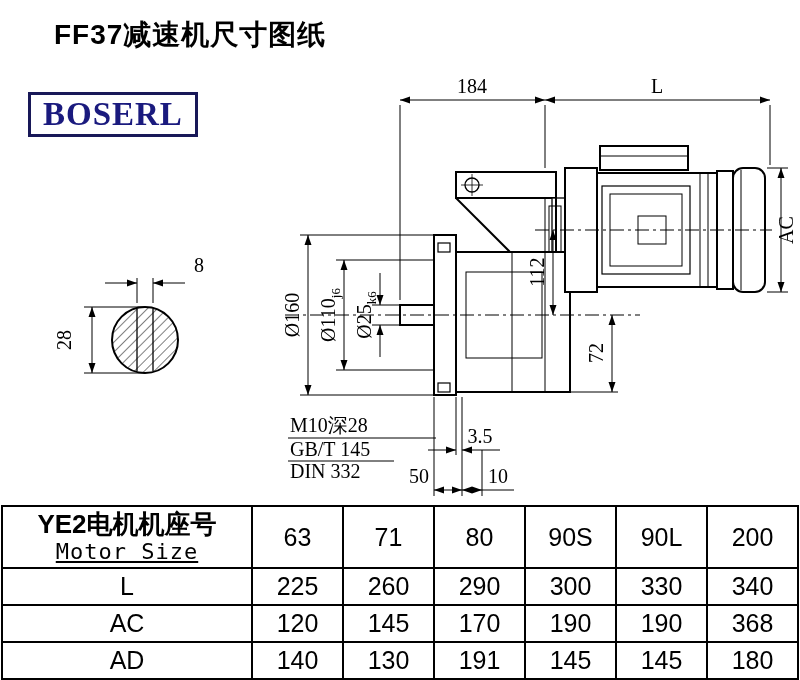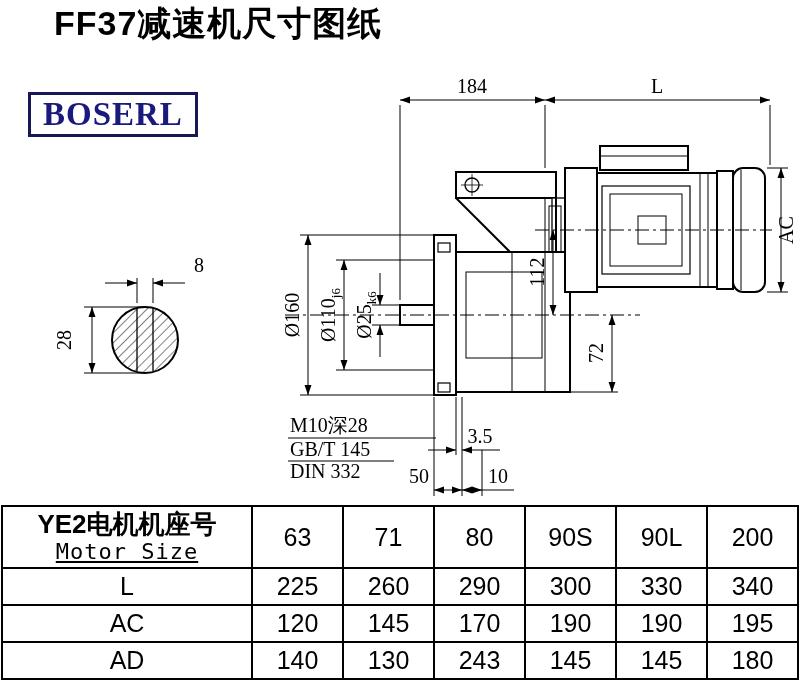--- a/index.html
+++ b/index.html
@@ -1,18 +1,18 @@
 <!DOCTYPE html>
 <html><head>
 <meta charset="utf-8">
 <style>
   *{margin:0;padding:0;box-sizing:border-box;}
   html,body{width:800px;height:680px;}
   body{background:#fff;position:relative;overflow:hidden;font-family:"Liberation Sans",sans-serif;color:#000;}
-  .page-title{position:absolute;left:54px;top:1px;font-size:34px;font-weight:bold;letter-spacing:1px;}
+  .page-title{position:absolute;left:54px;top:16px;font-size:28px;font-weight:bold;letter-spacing:1px;}
   .logo-box{position:absolute;left:28px;top:92px;border:3px solid #181858;padding:1px 12px;background:#fff;}
   .logo-text{font-family:"Liberation Serif",serif;font-weight:bold;font-size:33px;color:#1a1a7e;letter-spacing:1px;}
   svg.drawing{position:absolute;left:0;top:0;}
   svg text{font-family:"Liberation Serif",serif;font-size:20px;fill:#000;}
   svg .sub{font-size:13px;}
   .dims-table{position:absolute;left:1px;top:505px;width:798px;border-collapse:collapse;table-layout:fixed;background:#fff;}
   .dims-table td{border:2px solid #000;text-align:center;vertical-align:middle;font-size:25px;padding:0;}
   .dims-table tr{height:37px;}
   .dims-table tr.hdr{height:62px;}
   .hdr-cn{font-size:26px;font-weight:bold;line-height:30px;}
@@ -189,25 +189,25 @@
       <td>330</td>
       <td>340</td>
     </tr>
     <tr>
       <td>AC</td>
       <td>120</td>
       <td>145</td>
       <td>170</td>
       <td>190</td>
       <td>190</td>
-      <td>195</td>
+      <td>368</td>
     </tr>
     <tr>
       <td>AD</td>
       <td>140</td>
       <td>130</td>
-      <td>243</td>
+      <td>191</td>
       <td>145</td>
       <td>145</td>
       <td>180</td>
     </tr>
   </tbody>
 </table>
 
 </body></html>

